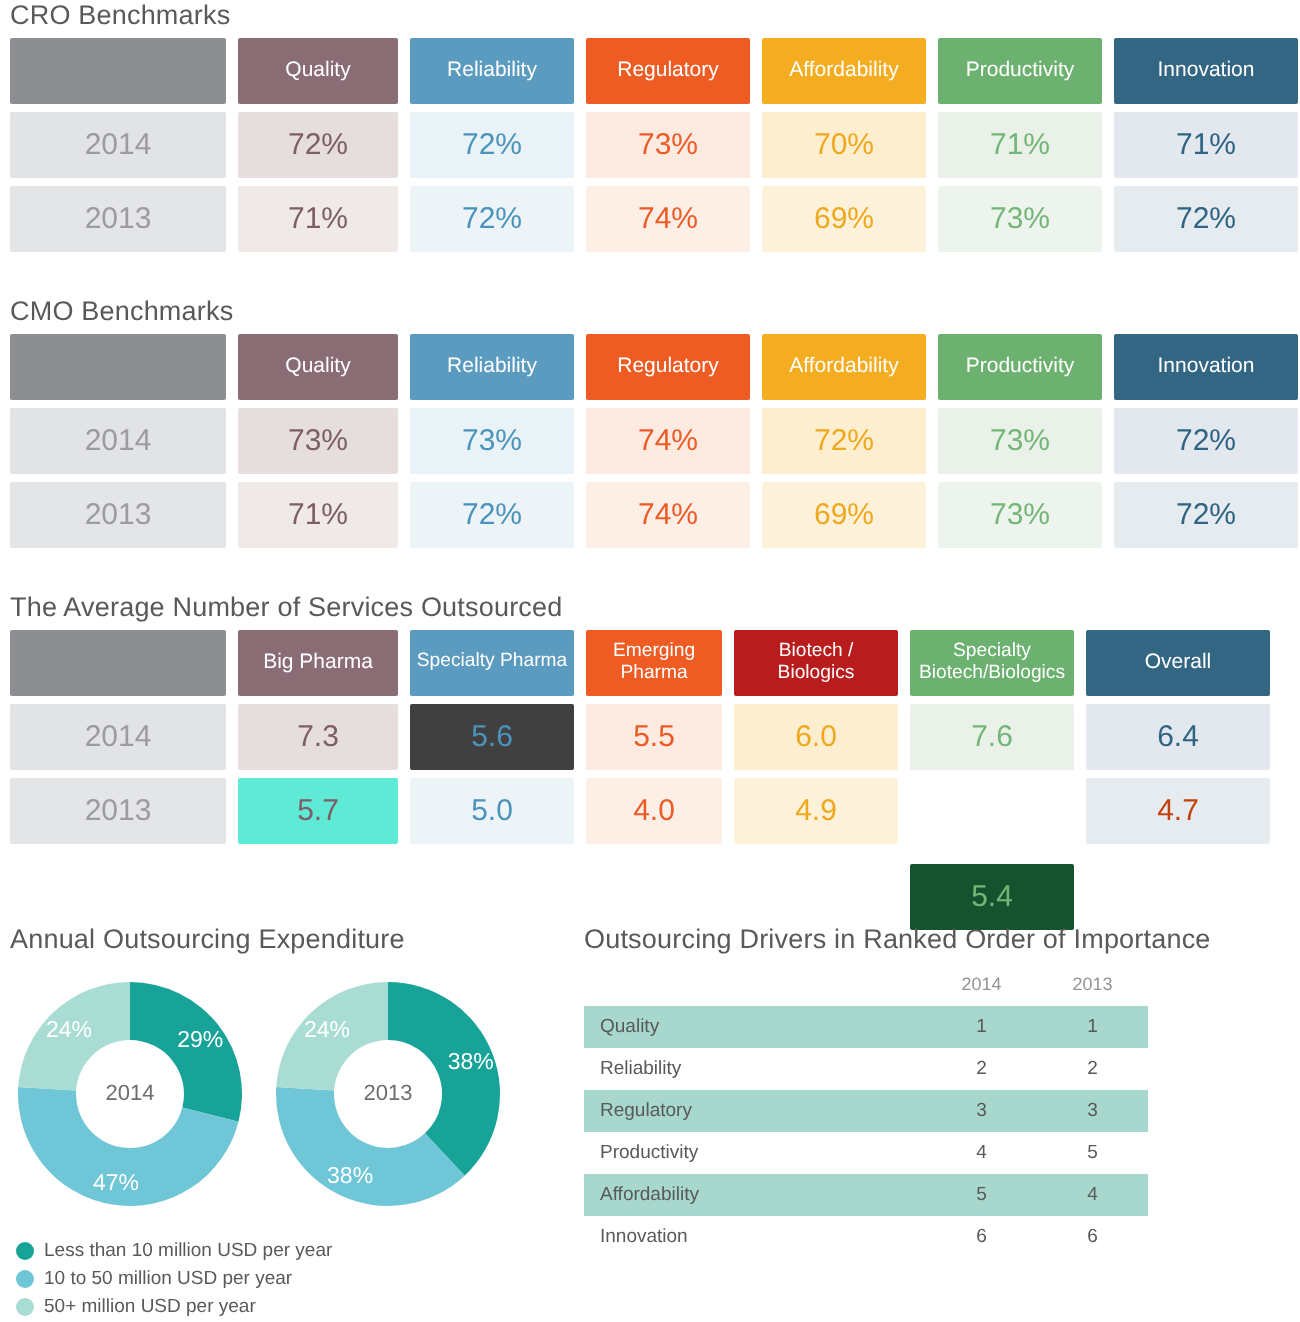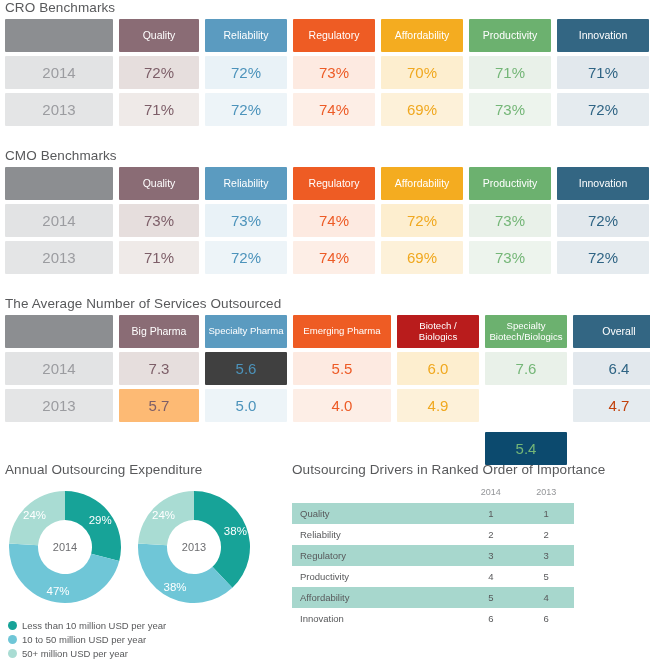--- a/index.html
+++ b/index.html
@@ -175,41 +175,41 @@
 <div id="table2" style="position:absolute;left:5px;top:315px;">
     <div class="btable">
       <div class="bcol" style="width: 108px;">
         <div class="bhead" style="background: rgb(140, 142, 145);"></div>
         <div class="bcell yearlbl" style="background: rgb(226, 227, 228); color: rgb(155, 156, 160);">2014</div>
         <div class="bcell yearlbl" style="background: rgb(228, 229, 230); color: rgb(155, 156, 160);">2013</div>
       </div>
       <div class="bcol" style="width: 80px;">
         <div class="bhead" style="background: rgb(138, 108, 117);">Big Pharma</div>
         <div class="bcell" style="background: rgb(230, 222, 221); color: rgb(125, 94, 104); font-weight: 400;">7.3</div>
-        <div class="bcell" style="background: #fdba74; color: rgb(125, 94, 104);">5.7</div>
+        <div class="bcell" style="background: #5eead4; color: rgb(125, 94, 104);">5.7</div>
       </div>
       <div class="bcol" style="width: 82px;">
         <div class="bhead two-line" style="background: rgb(91, 155, 192);">Specialty Pharma</div>
         <div class="bcell" style="background: #404040; color: rgb(76, 147, 187); font-weight: 400;">5.6</div>
         <div class="bcell" style="background: rgb(237, 244, 248); color: rgb(76, 147, 187);">5.0</div>
       </div>
-      <div class="bcol" style="width: 98px;">
+      <div class="bcol" style="width: 68px;">
         <div class="bhead two-line" style="background: rgb(238, 92, 36);">Emerging Pharma</div>
         <div class="bcell" style="background: rgb(253, 234, 225); color: rgb(237, 91, 38); font-weight: 400;">5.5</div>
         <div class="bcell" style="background: rgb(253, 238, 230); color: rgb(237, 91, 38);">4.0</div>
       </div>
       <div class="bcol" style="width: 82px;">
         <div class="bhead two-line" style="background: #b91c1c;">Biotech / Biologics</div>
         <div class="bcell" style="background: rgb(253, 238, 207); color: rgb(240, 168, 31); font-weight: 400;">6.0</div>
         <div class="bcell" style="background: rgb(253, 241, 217); color: rgb(240, 168, 31);">4.9</div>
       </div>
       <div class="bcol" style="width: 82px;">
         <div class="bhead two-line" style="background: rgb(108, 177, 111);">Specialty Biotech/Biologics</div>
         <div class="bcell" style="background: rgb(233, 241, 233); color: rgb(116, 182, 119); font-weight: 400;">7.6</div>
-        <div class="bcell" style="background: #0c4a6e; color: rgb(116, 182, 119); margin-top: 47px;">5.4</div>
+        <div class="bcell" style="background: #14532d; color: rgb(116, 182, 119); margin-top: 47px;">5.4</div>
       </div>
       <div class="bcol" style="width: 92px;">
         <div class="bhead" style="background: rgb(51, 102, 131);">Overall</div>
         <div class="bcell" style="background: rgb(226, 232, 237); color: rgb(47, 100, 132); font-weight: 400;">6.4</div>
         <div class="bcell" style="background: rgb(229, 235, 239); color: #c2410c;">4.7</div>
       </div>
     </div>
   </div>
 
 <div style="position:absolute;left:5px;top:462px;">

